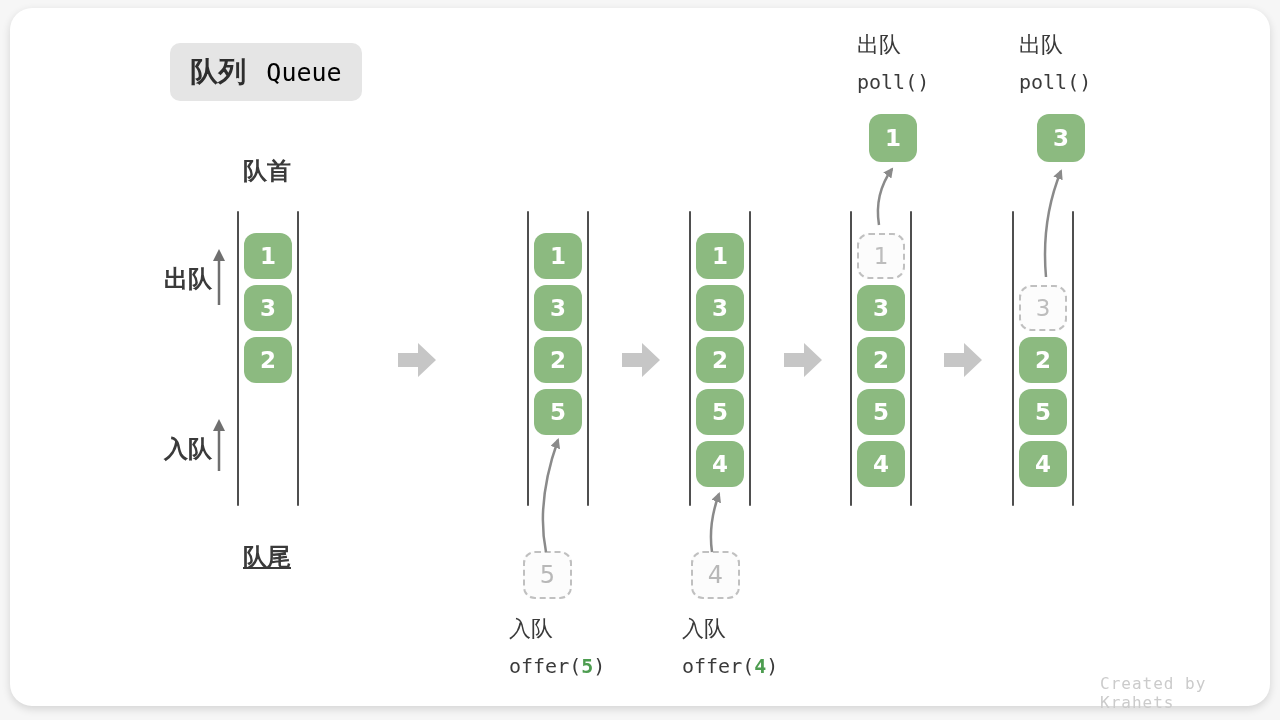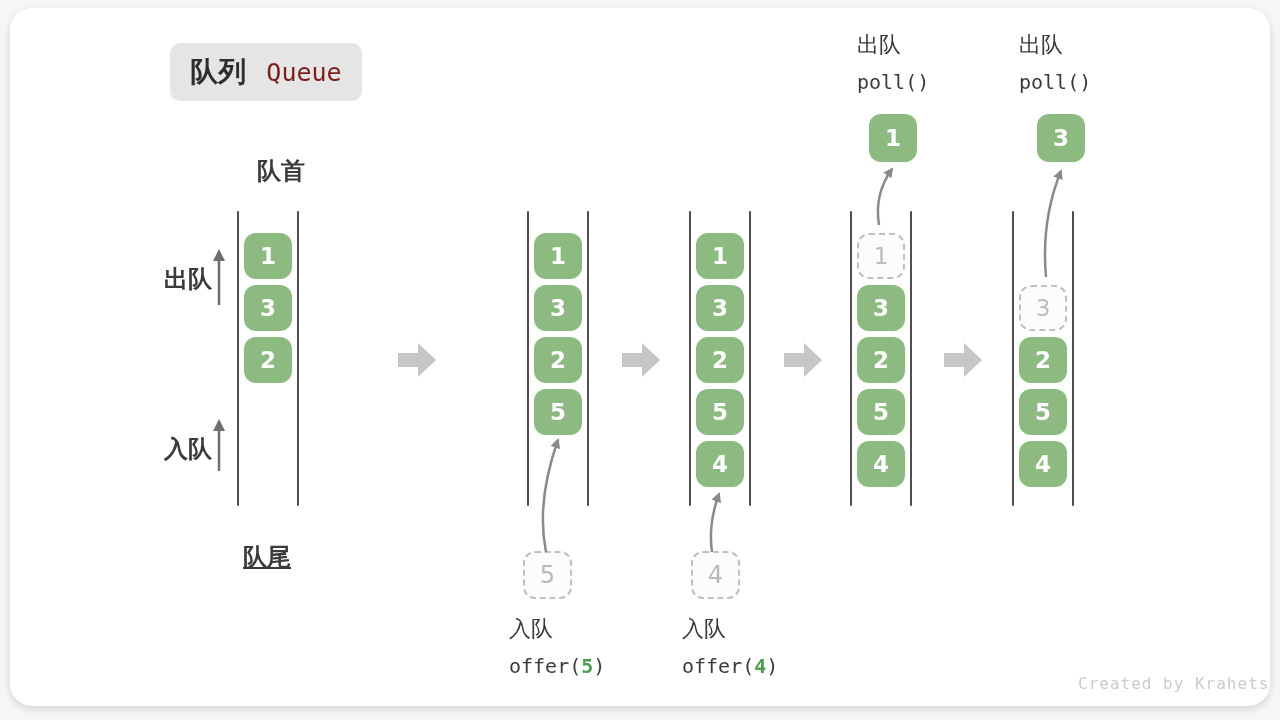--- a/index.html
+++ b/index.html
@@ -11,21 +11,21 @@
     position:absolute; left:10px; top:8px; width:1260px; height:698px;
     background:#ffffff; border-radius:22px;
     box-shadow:0 3px 9px rgba(0,0,0,0.14);
   }
   .badge {
     position:absolute; left:170px; top:43px; width:192px; height:58px;
     background:#e5e5e5; border-radius:10px;
     display:flex; align-items:center; justify-content:center; gap:20px;
   }
   .badge .zh { font-weight:bold; font-size:28px; color:#2e2e2e; }
-  .badge .en { font-family:"DejaVu Sans Mono",monospace; font-size:25px; color:#7f1d1d; }
+  .badge .en { font-family:"DejaVu Sans Mono",monospace; font-size:25px; color:#000000; }
 
   .sidelabel { position:absolute; font-weight:bold; font-size:24px; color:#3a3a3a; }
 
   
   .q { position:absolute; top:211px; width:62px; height:295px; }
   .q .wall { position:absolute; top:0; bottom:0; width:2px; background:#4f4f4f; border-radius:1px; }
   .q .wall.left { left:0; }
   .q .wall.right { right:0; }
   .cell {
     position:absolute; left:7px; width:48px; height:46px; border-radius:12px;
@@ -48,21 +48,21 @@
     font-size:24px; display:flex; align-items:center; justify-content:center;
     box-sizing:border-box;
   }
 
   .oplabel { position:absolute; color:#3a3a3a; font-size:22px; line-height:37px; white-space:nowrap; }
   .oplabel .code { font-family:"DejaVu Sans Mono",monospace; font-size:20px; color:#3a3a3a; }
   .oplabel .arg { color:#4d9d50; font-weight:bold; }
 
   .arrow-svg { position:absolute; overflow:visible; }
   .watermark {
-    position:absolute; left:1078px; top:674px;
+    position:absolute; left:1100px; top:674px;
     font-family:"DejaVu Sans Mono",monospace; font-size:16px; color:#cbcbcb; letter-spacing:1px;
   }
 </style>
 </head>
 <body>
 
 <div class="canvas">
   <div class="card"></div>
 
   <svg width="0" height="0" style="position:absolute">
@@ -74,21 +74,21 @@
         <path d="M0,0 L12,6 L0,12 Z" fill="#6f6f6f"></path>
       </marker>
     </defs>
   </svg>
 
   <div class="badge">
     <span class="zh">队列</span>
     <span class="en">Queue</span>
   </div>
 
-  <div class="sidelabel" style="left:257px; top:155px;">队首</div>
+  <div class="sidelabel" style="left:243px; top:155px;">队首</div>
   <div class="sidelabel" style="left:243px; top:541px;text-decoration:underline;">队尾</div>
   <div class="sidelabel" style="left:164px; top:263px;">出队</div>
   <div class="sidelabel" style="left:164px; top:433px;">入队</div>
 
   <svg class="arrow-svg" style="left:210px; top:243px;" width="18" height="66">
     <line x1="9" y1="62" x2="9" y2="10" stroke="#6f6f6f" stroke-width="2.5" marker-end="url(#ah2)"></line>
   </svg>
   <svg class="arrow-svg" style="left:210px; top:413px;" width="18" height="62">
     <line x1="9" y1="58" x2="9" y2="10" stroke="#6f6f6f" stroke-width="2.5" marker-end="url(#ah2)"></line>
   </svg>

